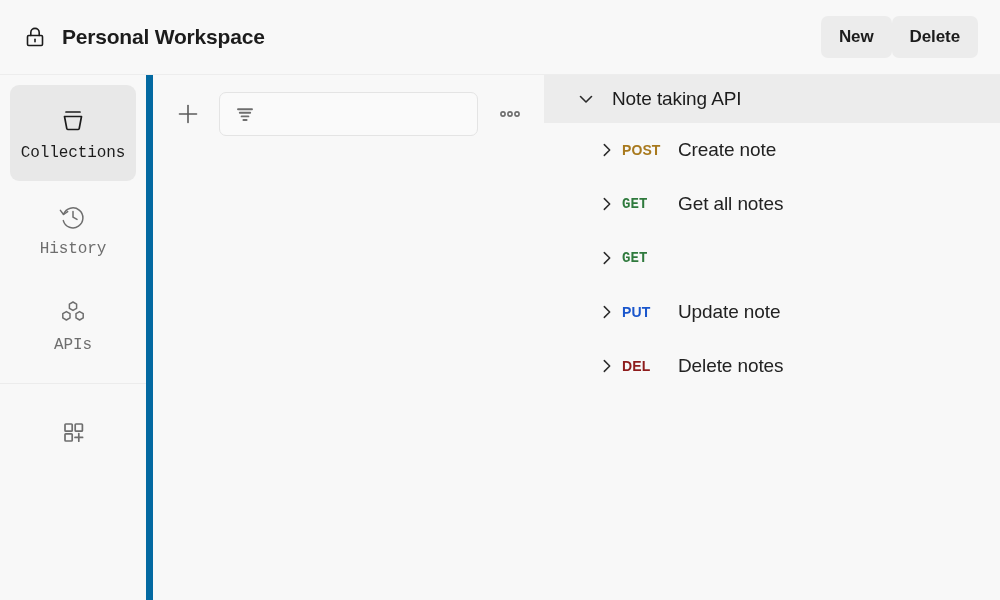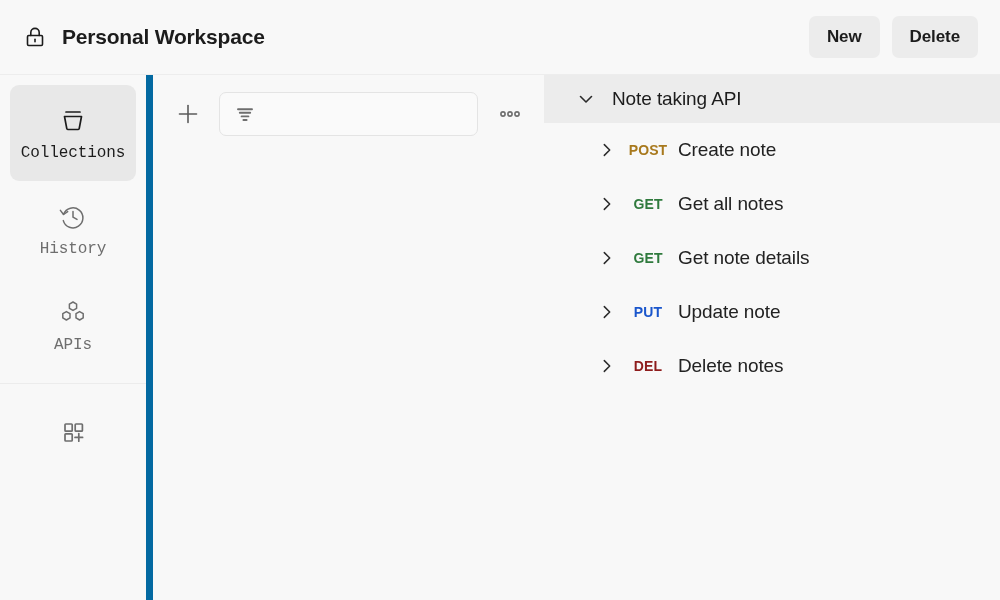--- a/index.html
+++ b/index.html
@@ -53,21 +53,20 @@
     letter-spacing: -0.2px;
     color: #1c1c1c;
     white-space: nowrap;
   }
 
   .topbar-spacer { flex: 1 1 auto; }
 
   .topbar-actions {
     display: flex;
     align-items: flex-start;
-    gap: 12px;
   }
 
   .tb-btn {
     background: #ececec;
     border: none;
     border-radius: 7px;
     height: 42px;
     padding: 0 18px;
     font-family: "Liberation Sans", sans-serif;
     font-size: 17px;
@@ -238,36 +237,36 @@
   .req-chevron {
     width: 24px;
     flex: 0 0 24px;
     display: flex;
     align-items: center;
     justify-content: flex-start;
   }
 
   .req-method {
     flex: 0 0 56px;
-    text-align: center;
+    text-align: left;
     padding-right: 4px;
     font-size: 14px;
     font-weight: bold;
     letter-spacing: 0.1px;
   }
 
   .req-name {
     font-size: 19px;
     color: #222222;
     letter-spacing: -0.1px;
     white-space: nowrap;
   }
 
   .m-post { color: #a8791d; }
-  .m-get  { color: #2f7a3d; }
+  .m-get  { color: #2f7a3d; font-family: Liberation Mono, monospace; }
   .m-put  { color: #1a56cc; }
   .m-del  { color: #8e1c1c; }
 </style>
 </head>
 <body>
 
 <div id="app">
 
   <div class="topbar">
     <span class="workspace-lock">
@@ -402,21 +401,20 @@
           <span class="req-name">Get all notes</span>
         </div>
 
         <div class="request-row">
           <span class="req-chevron">
             <svg width="18" height="18" viewBox="0 0 18 18" fill="none" stroke="#2b2b2b" stroke-width="1.5" stroke-linecap="round" stroke-linejoin="round">
               <polyline points="6.3,3.6 11.7,9 6.3,14.4"></polyline>
             </svg>
           </span>
           <span class="req-method m-get">GET</span>
-          <span class="req-name">Get note details</span>
         </div>
 
         <div class="request-row">
           <span class="req-chevron">
             <svg width="18" height="18" viewBox="0 0 18 18" fill="none" stroke="#2b2b2b" stroke-width="1.5" stroke-linecap="round" stroke-linejoin="round">
               <polyline points="6.3,3.6 11.7,9 6.3,14.4"></polyline>
             </svg>
           </span>
           <span class="req-method m-put">PUT</span>
           <span class="req-name">Update note</span>

